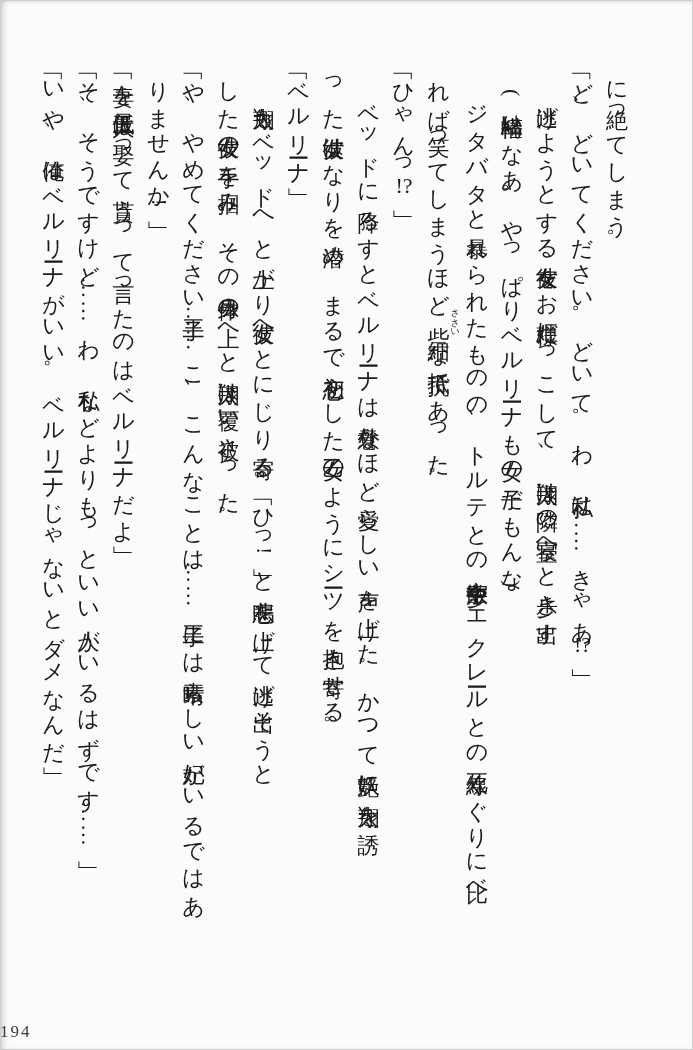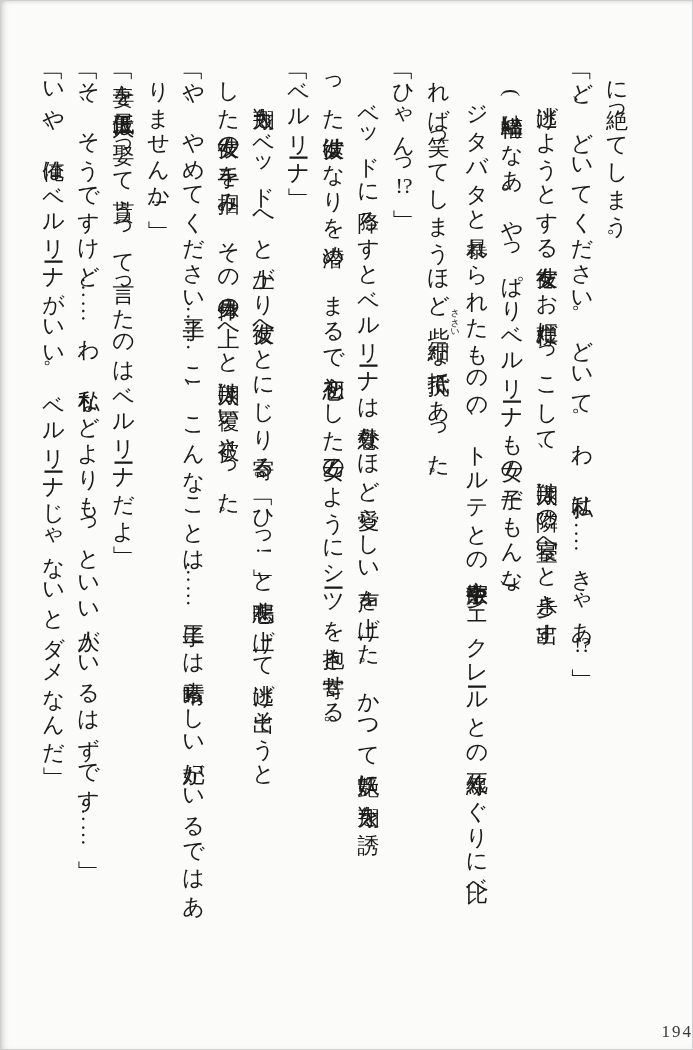--- a/index.html
+++ b/index.html
@@ -46,21 +46,21 @@
   .tcy {
     text-combine-upright: all;
     -webkit-text-combine: horizontal;
     letter-spacing: 0;
   }
   .page-number {
     position: absolute;
     bottom: 8px;
     left: 0;
     width: 100%;
-    text-align: right;
+    text-align: left;
     font-size: 17px;
     letter-spacing: 2px;
     color: #3a3a3a;
     font-family: "Liberation Serif", "DejaVu Serif", serif;
   }
 </style>
 </head>
 <body>
 
 <div class="page">

